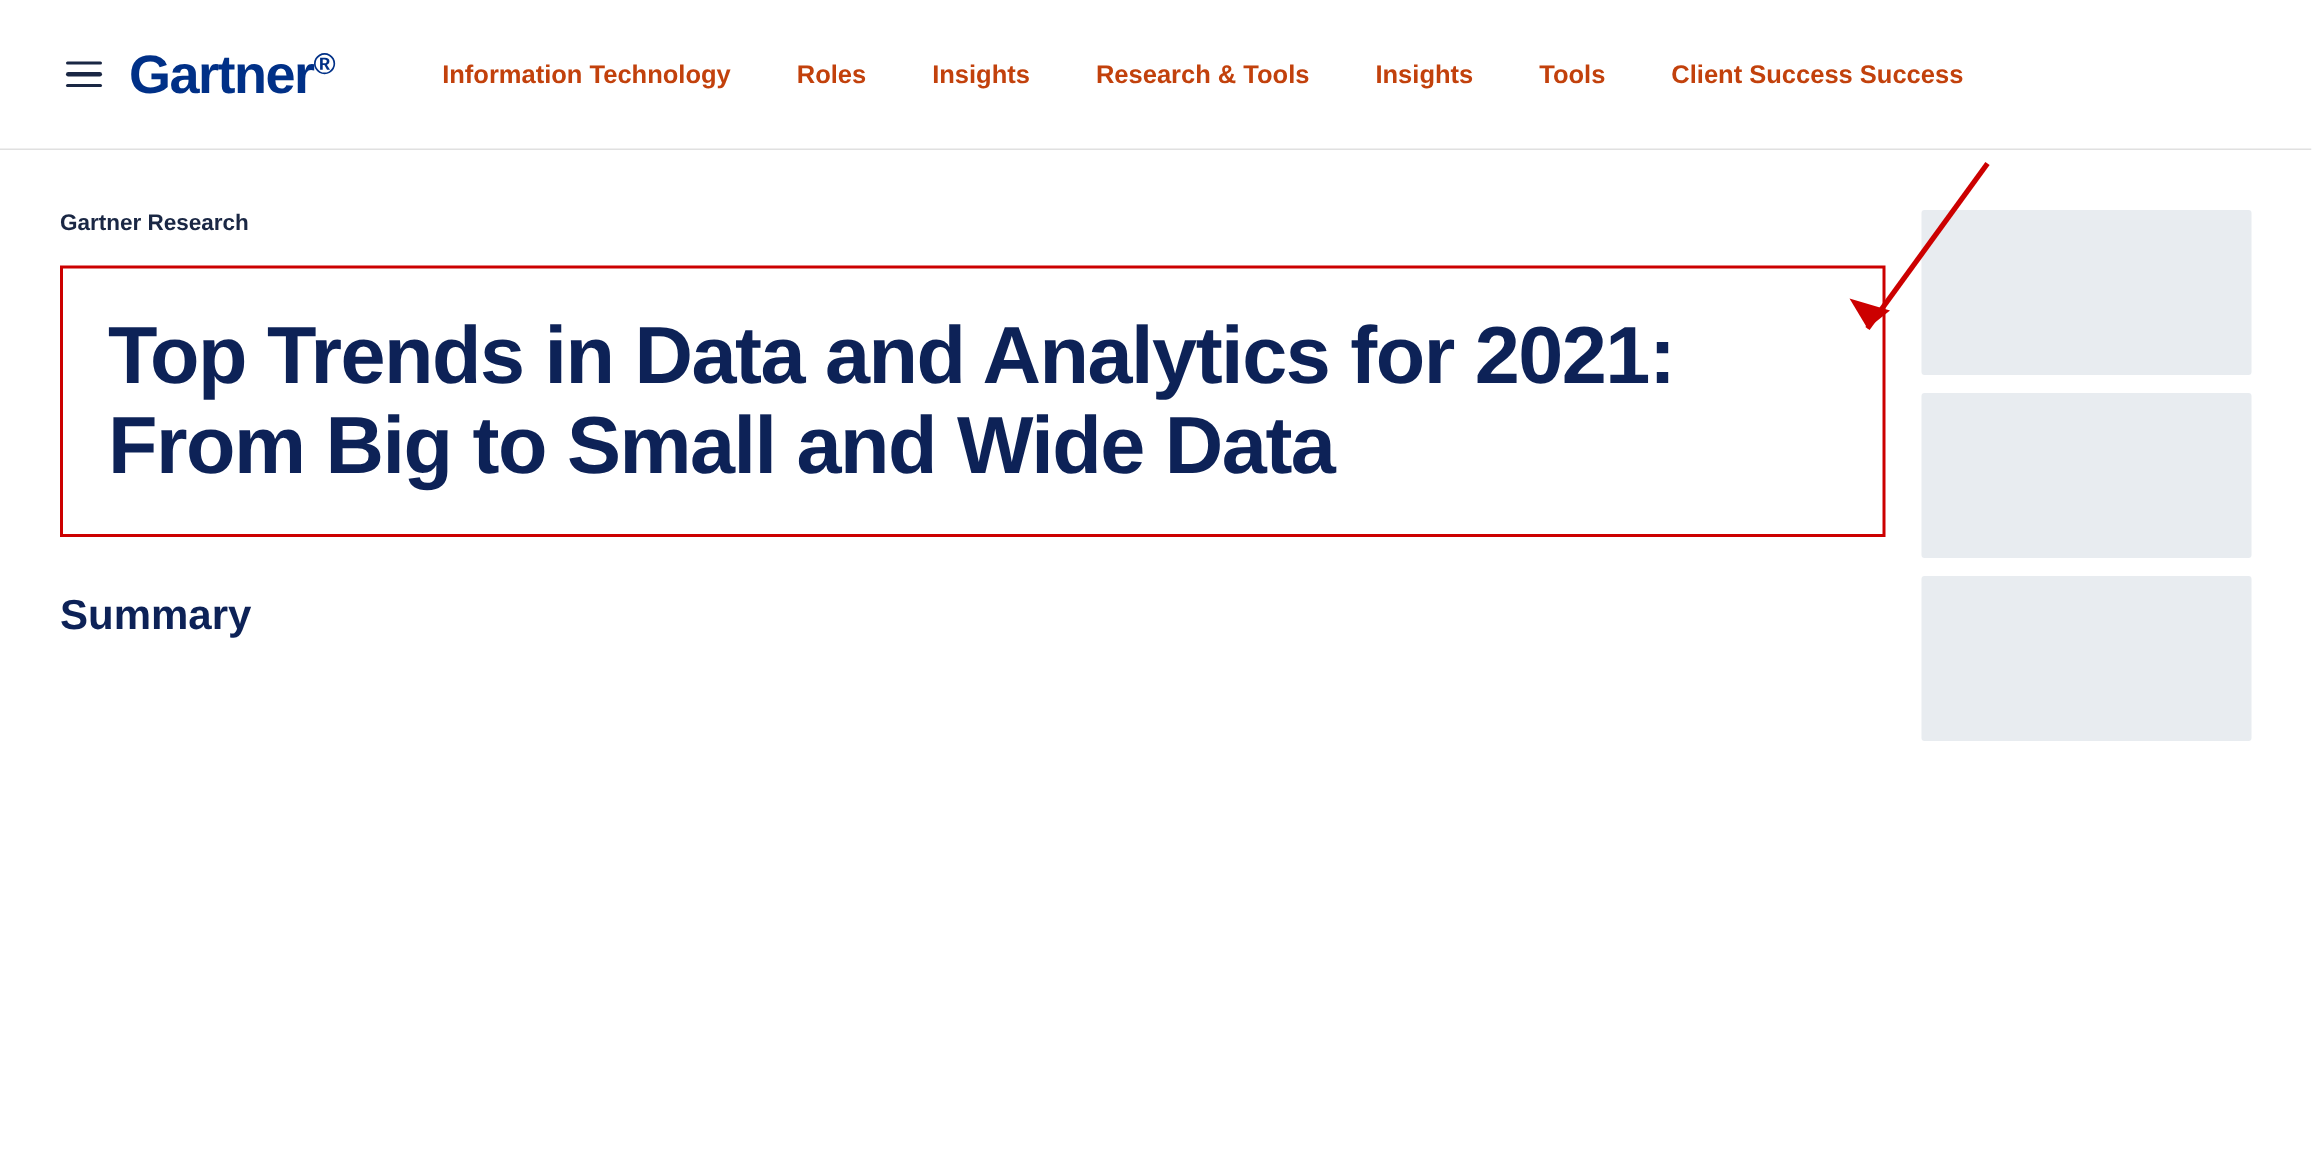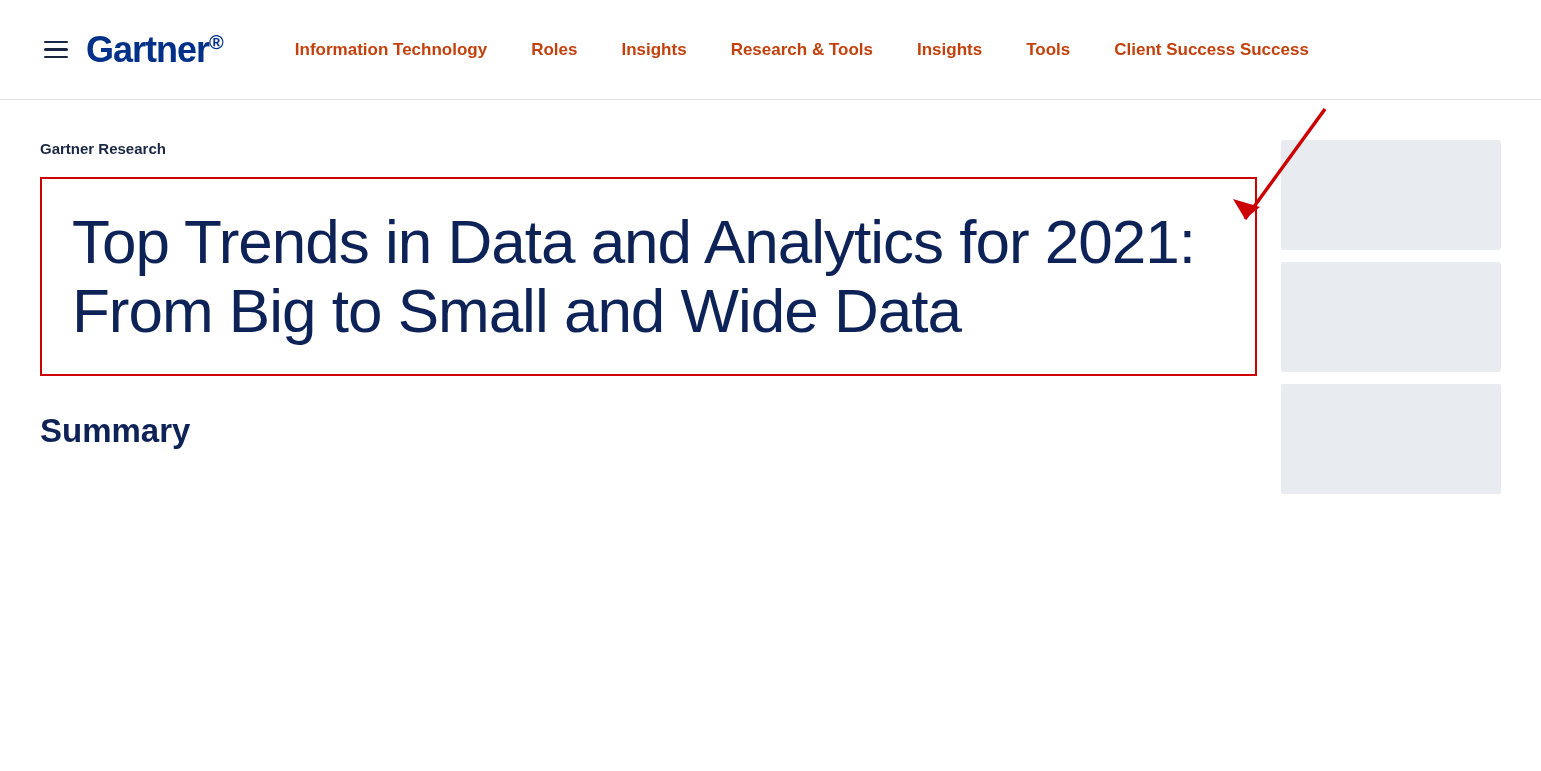--- a/index.html
+++ b/index.html
@@ -112,22 +112,22 @@
     }
 
     .title-box {
       border: 2.5px solid #cc0000;
       padding: 28px 30px 28px 30px;
       margin-bottom: 36px;
       position: relative;
     }
 
     .main-title {
-      font-size: 62px;
-      font-weight: 400;
+      font-size: 54px;
+      font-weight: 700;
       color: #0d2257;
       line-height: 1.12;
       letter-spacing: -1px;
     }
 
     
     .arrow-annotation {
       position: absolute;
       top: -60px;
       right: -60px;
@@ -141,21 +141,21 @@
       color: #1a1a1a;
       margin-bottom: 30px;
     }
 
     .published-label {
       font-weight: 700;
       color: #1a1a1a;
     }
 
     .summary-heading {
-      font-size: 33px;
+      font-size: 28px;
       font-weight: 900;
       color: #0d2257;
     }
   </style>
 </head>
 <body>
 
 <nav class="navbar">
 
   <div class="hamburger-icon">

